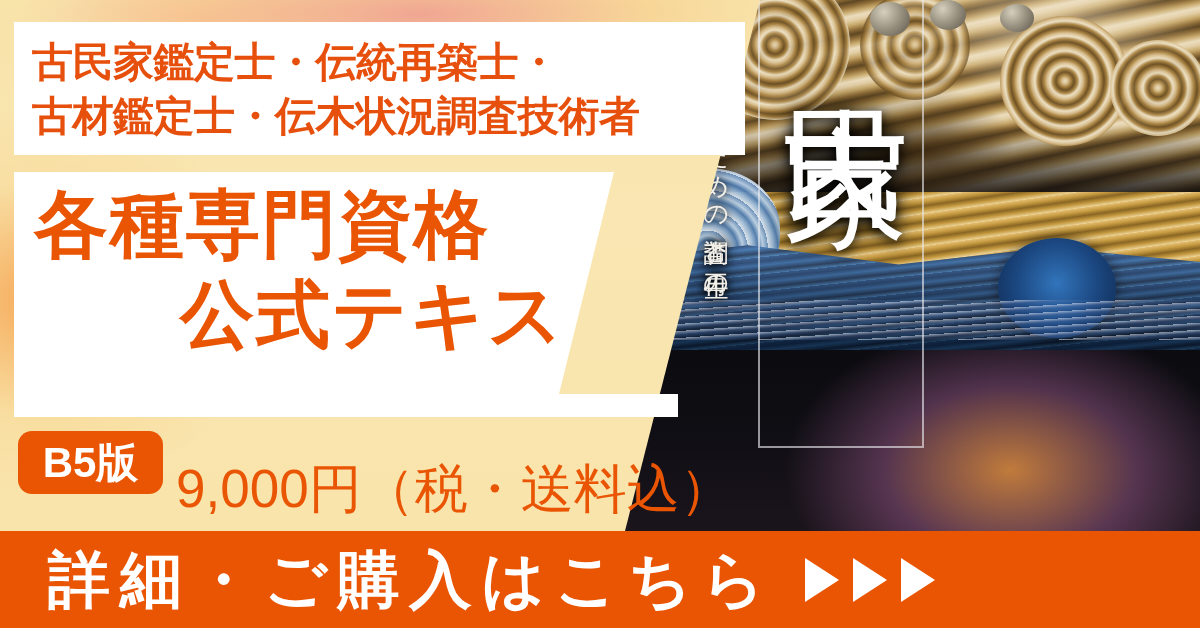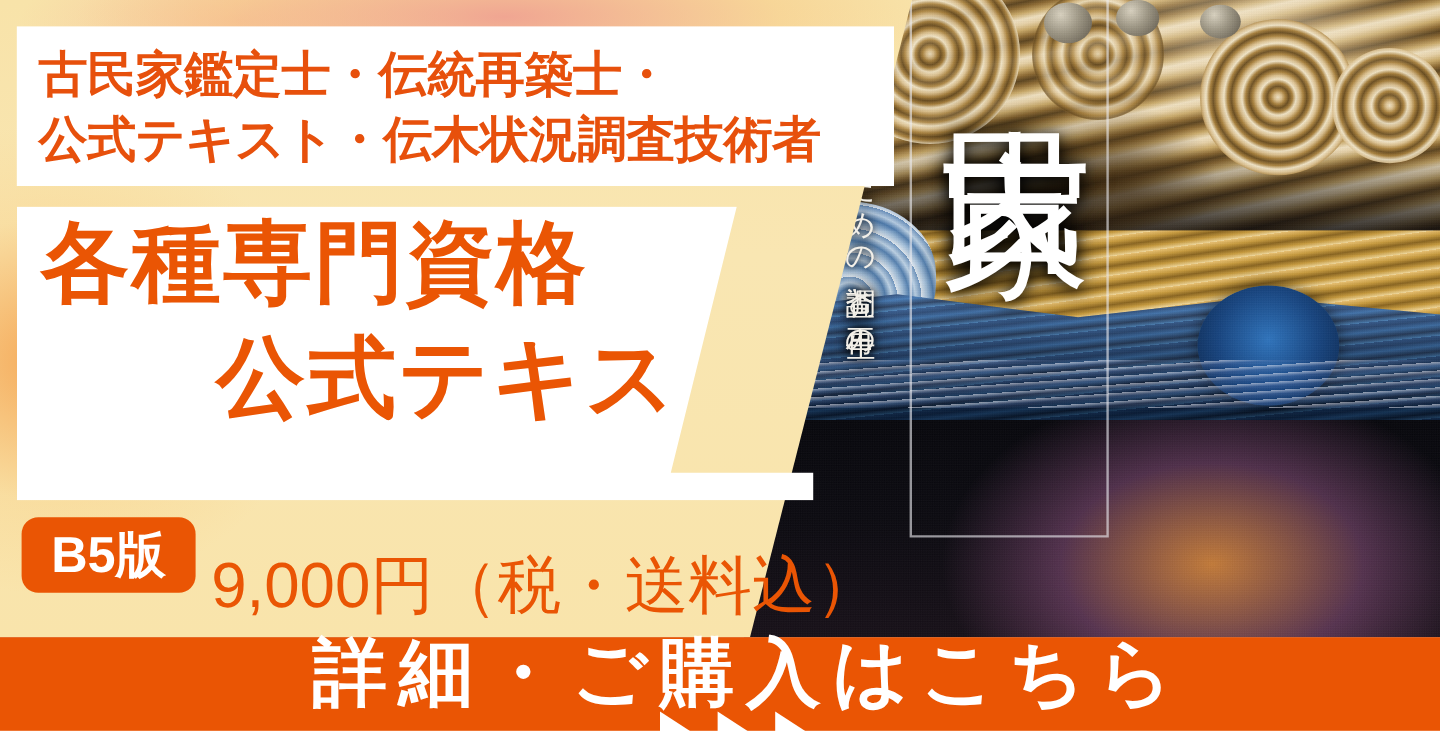--- a/index.html
+++ b/index.html
@@ -160,21 +160,21 @@
 
   
   .box-title{
     position:absolute; left:14px; top:172px; width:664px; height:245px;
     background:#ffffff;
     clip-path: polygon(0 0, 600px 0, 545px 222px, 664px 222px, 664px 245px, 0 245px);
   }
   .title-l1{
     position:absolute; left:20px; top:16px;
     color:#ea5504; font-size:74px; font-weight:700;
-    letter-spacing:2px; line-height:1; white-space:nowrap;font-family:Liberation Mono, monospace;
+    letter-spacing:2px; line-height:1; white-space:nowrap;
   }
   .title-l2{
     position:absolute; left:166px; top:106px;
     color:#ea5504; font-size:74px; font-weight:700;
     letter-spacing:2px; line-height:1; white-space:nowrap;
   }
 
   
   .badge-b5{
     position:absolute; left:18px; top:431px; width:145px; height:63px;
@@ -186,23 +186,23 @@
     letter-spacing:0px;
   }
   .price-text{
     position:absolute; left:176px; top:460px;
     color:#ea5504; font-size:53px; font-weight:400;
     letter-spacing:0px; line-height:1.1; white-space:nowrap;
   }
 
   
   .cta-bar{
-    position:absolute; left:0; top:531px; width:1200px; height:78px;
+    position:absolute; left:0; top:531px; width:1200px; height:97px;
     background:#ea5504;
-    display:flex; align-items:center;flex-direction:column;
+    display:flex; align-items:center;
   }
   .cta-text{
     color:#ffffff; font-size:62px; font-weight:700;
     letter-spacing:10px; line-height:1; margin-left:48px;
     white-space:nowrap;
   }
   .cta-arrows{
     display:flex; align-items:center; gap:14px; margin-left:30px;
   }
   .cta-arrows i{
@@ -238,21 +238,21 @@
   <div class="cover-subtitle">伝統構法　古民家活用のための調査と再生の</div>
 
   <div class="cover-frame"></div>
   <div class="cover-title">古民家</div>
 
   <div class="beige-panel"></div>
 
   <div class="box-qual">
     <div class="qual-lines">
       <div>古民家鑑定士・伝統再築士・</div>
-      <div>公式テキスト・伝木状況調査技術者</div>
+      <div>古材鑑定士・伝木状況調査技術者</div>
     </div>
   </div>
 
   <div class="box-title">
     <div class="title-l1">各種専門資格</div>
     <div class="title-l2">公式テキスト</div>
   </div>
 
   <div class="badge-b5">
     <span>B5版</span>

